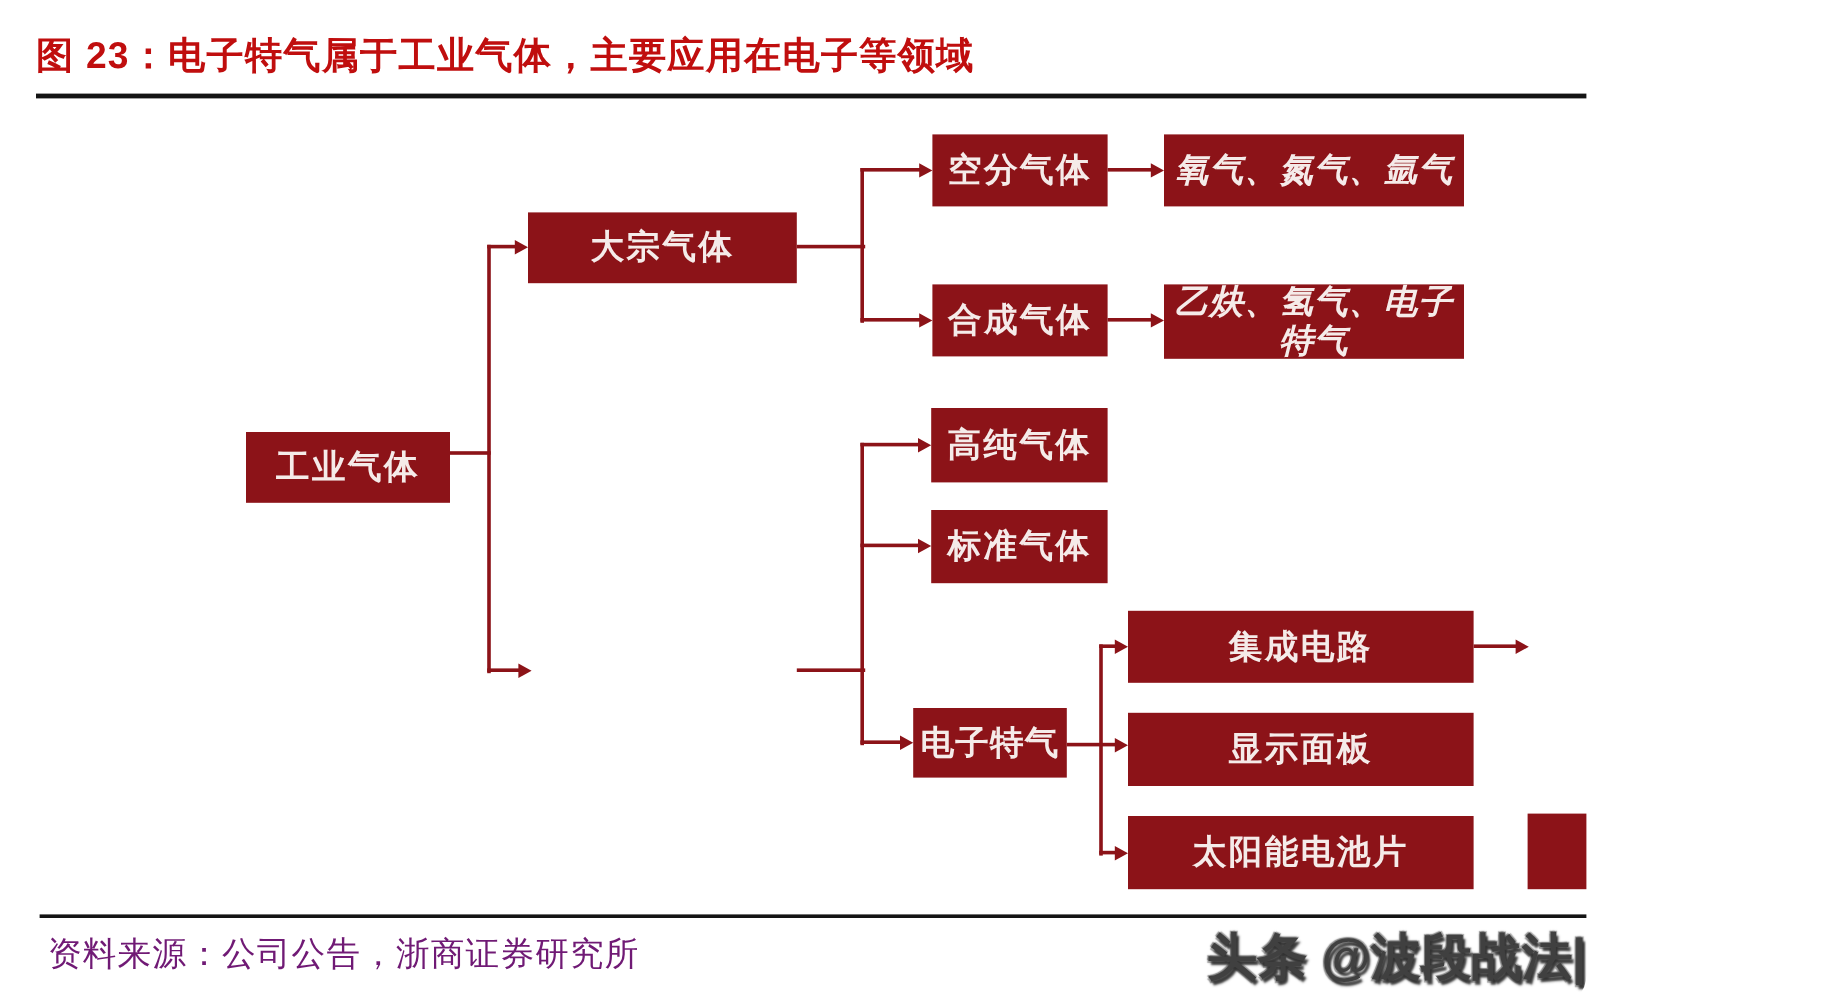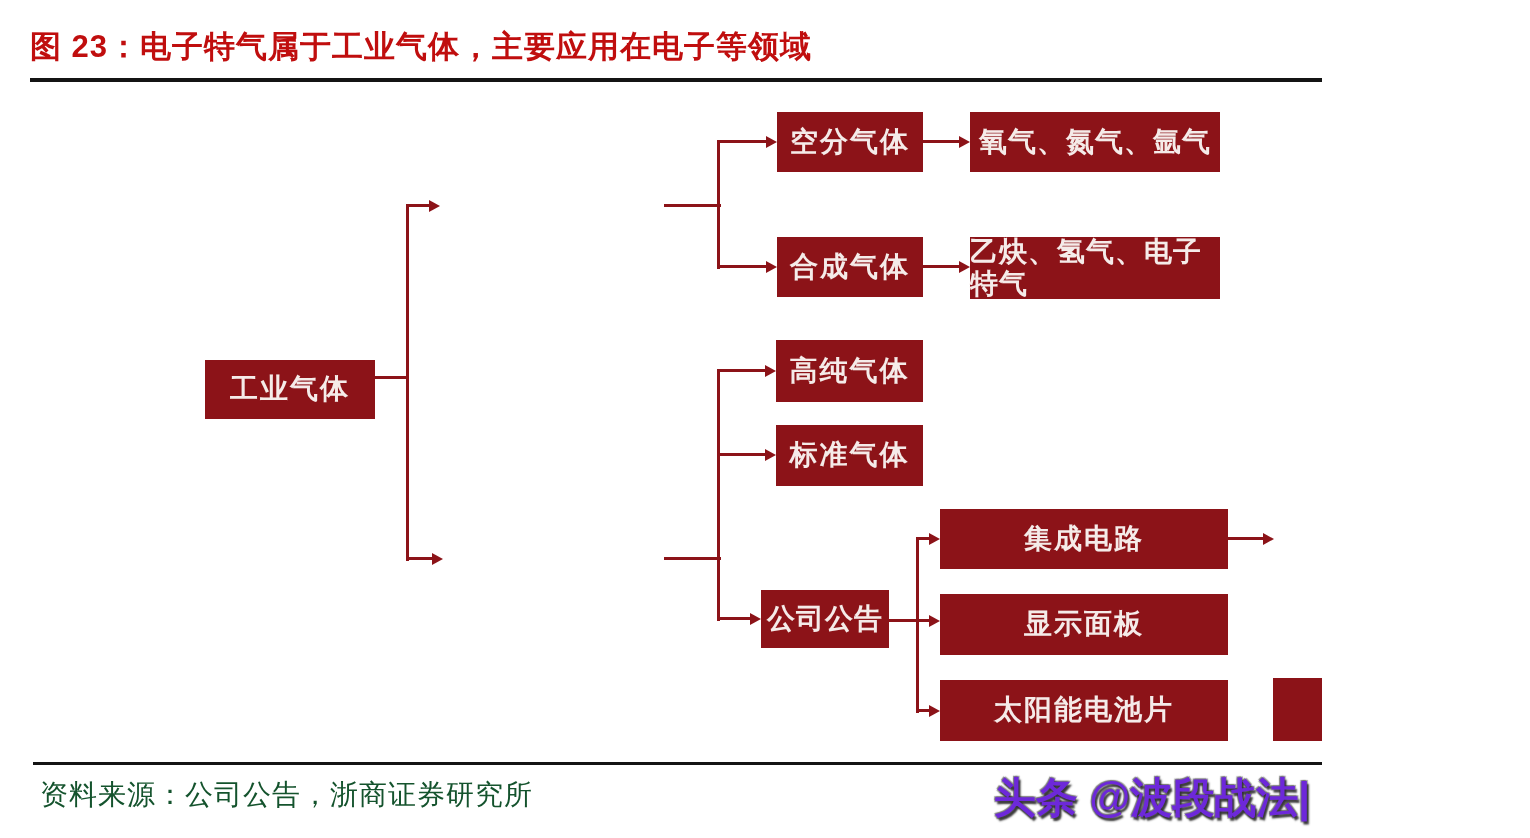--- a/index.html
+++ b/index.html
@@ -21,76 +21,77 @@
   .rule.bottom{left:33px;top:762px;width:1467px;height:3px;}
 
   .node{
     position:absolute;
     background:#8C1318;
     color:#F5EBE9;
     font-weight:700;
     font-size:28px;
     letter-spacing:2px;
     display:flex;align-items:center;justify-content:center;
-    text-align:left;
+    text-align:center;
     line-height:1.15;
     box-sizing:border-box;
   }
-  .node.wide{letter-spacing:2px;padding:0;}
+  .node.wide{letter-spacing:2px;padding:0;font-style:italic;}
   .node.steps{
     flex-direction:column;
     font-size:26px;
     letter-spacing:1px;
     line-height:36px;
     justify-content:center;
   }
   .hl,.vl{position:absolute;background:#8C1318;}
   .ah{
     position:absolute;width:0;height:0;
     border-top:6px solid transparent;
     border-bottom:6px solid transparent;
     border-left:11px solid #8C1318;
   }
   .source{
     position:absolute;left:40px;top:776px;
     font-family:"Liberation Serif", serif;
-    font-size:28px;color:#14532d;
+    font-size:28px;color:#701a75;
     letter-spacing:1px;white-space:nowrap;
   }
   .watermark{
-    position:absolute;right:12px;top:770px;
+    position:absolute;right:0;top:770px;
     font-size:42px;font-weight:800;
-    color:#6d28d9;white-space:nowrap;
+    color:#404040;white-space:nowrap;
     text-shadow:
       2px 3px 2px rgba(45,45,45,0.95),
       -1px -1px 1px rgba(110,110,110,0.85),
       1px -1px 1px rgba(95,95,95,0.6),
       -1px 1px 1px rgba(95,95,95,0.6);
   }
 </style>
 </head>
 <body>
 
 <div class="canvas">
 
   <div class="title">图 23：电子特气属于工业气体，主要应用在电子等领域</div>
   <div class="rule top"></div>
 
   <div class="node" style="left:205px;top:360px;width:170px;height:59px;">工业气体</div>
 
+  <div class="node" style="left:440px;top:177px;width:224px;height:59px;">大宗气体</div>
 
   <div class="node" style="left:777px;top:112px;width:146px;height:60px;">空分气体</div>
   <div class="node" style="left:777px;top:237px;width:146px;height:60px;">合成气体</div>
 
   <div class="node wide" style="left:970px;top:112px;width:250px;height:60px;letter-spacing:1px;">氧气、氮气、氩气</div>
   <div class="node wide" style="left:970px;top:237px;width:250px;height:62px;letter-spacing:1px;">乙炔、氢气、电子特气</div>
 
   <div class="node" style="left:776px;top:340px;width:147px;height:62px;">高纯气体</div>
   <div class="node" style="left:776px;top:425px;width:147px;height:61px;">标准气体</div>
-  <div class="node" style="left:761px;top:590px;width:128px;height:58px;letter-spacing:1px;">公司公告</div>
+  <div class="node" style="left:761px;top:590px;width:128px;height:58px;letter-spacing:1px;">电子特气</div>
 
   <div class="node" style="left:940px;top:509px;width:288px;height:60px;">集成电路</div>
   <div class="node" style="left:940px;top:594px;width:288px;height:61px;">显示面板</div>
   <div class="node" style="left:940px;top:680px;width:288px;height:61px;">太阳能电池片</div>
 
   <div class="node" style="left:1273px;top:678px;width:174px;height:63px;">……</div>
 
   <div class="hl" style="left:375px;top:376px;width:34px;height:3px;"></div>
   <div class="vl" style="left:406px;top:204px;width:3px;height:357px;"></div>
   <div class="hl" style="left:406px;top:204px;width:26px;height:3px;"></div>

